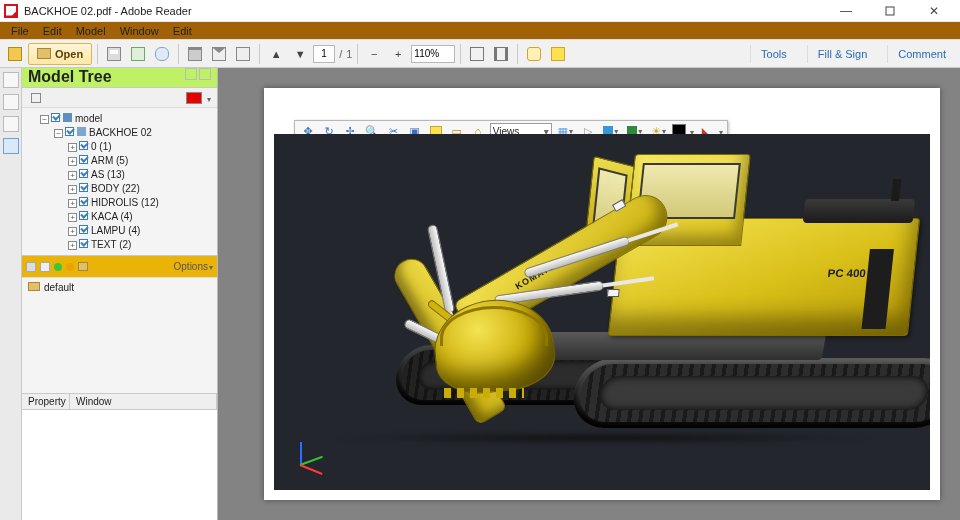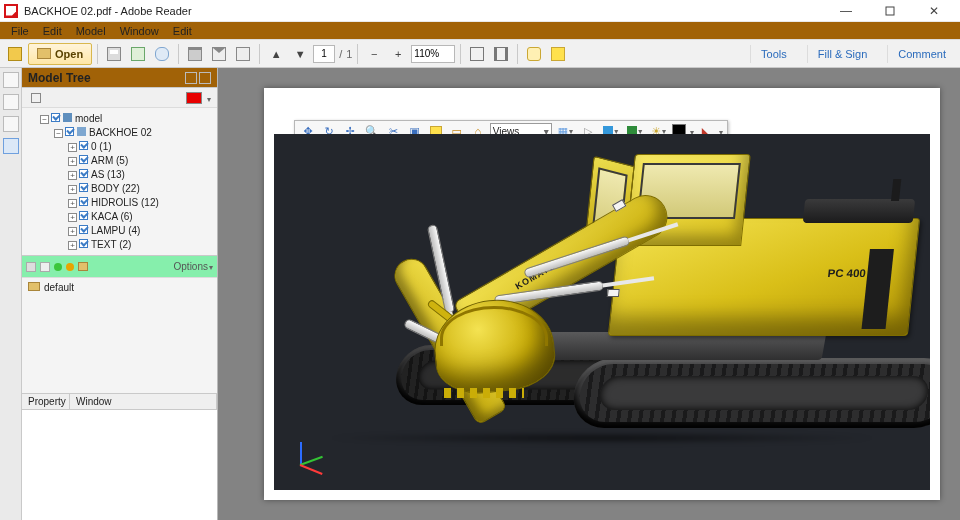--- a/index.html
+++ b/index.html
@@ -21,34 +21,34 @@
   .zoom-field { width:44px; height:18px; border:1px solid #b8b8b8; background:#fff; font-size:10px; padding:0 2px; }
   .page-field { width:22px; height:18px; border:1px solid #b8b8b8; background:#fff; text-align:center; font-size:10px; }
   .rlinks { margin-left:auto; display:flex; gap:2px; }
   .rlinks span { padding:3px 10px; color:#2a6bbc; cursor:default; border-left:1px solid #dcdcdc;margin-left:8px; }
   
   .main { display:flex; height:452px; }
   .sidebar-icons { width:22px; background:#eaeaea; border-right:1px solid #c9c9c9; display:flex; flex-direction:column; align-items:center; padding-top:4px; gap:6px; }
   .sidebar-icons .sib { width:16px; height:16px; border:1px solid #bbb; background:#f7f7f7; }
   .sidebar-icons .sib.active { background:#dbe8f7; border-color:#6fa0de; }
   .panel { width:196px; background:#f4f4f4; border-right:1px solid #b9b9b9; display:flex; flex-direction:column; }
-  .panel-title { height:20px; background:#a16207; border-bottom:1px solid #c9c9c9; display:flex; align-items:center; padding:0 6px; font-weight:bold; font-size:12px; }
+  .panel-title { height:20px; background:#bef264; border-bottom:1px solid #c9c9c9; display:flex; align-items:flex-start; padding:0 6px; font-weight:bold; font-size:16px; }
   .panel-title .pin { margin-left:auto; display:flex; gap:2px; }
   .panel-title .pin div { width:12px; height:12px; border:1px solid #bbb; }
   .panel-tools { height:20px; display:flex; align-items:center; padding:0 6px; gap:4px; border-bottom:1px solid #dcdcdc; background:#f0f0f0; }
   .swatch { width:16px; height:12px; background:#e80000; margin-left:auto; border:1px solid #888; }
   .tree { flex:0 0 148px; overflow:auto; padding:4px 0 4px 4px; font-size:10px; background:#f4f4f4; border-bottom:1px solid #c9c9c9; }
   .tree ul { list-style:none; padding-left:14px; }
   .tree li { white-space:nowrap; line-height:14px; }
   .tw { display:inline-block; width:9px; height:9px; border:1px solid #8a8a8a; background:#fff; text-align:center; line-height:7px; font-size:8px; margin-right:2px; color:#555; cursor:default; }
   .chk { display:inline-block; width:9px; height:9px; border:1px solid #3c7cc6; background:#fff; margin-right:3px; position:relative; }
   .chk::after { content:""; position:absolute; left:1px; top:0px; width:5px; height:3px; border-left:2px solid #3c7cc6; border-bottom:2px solid #3c7cc6; transform:rotate(-45deg); }
   .nic { display:inline-block; width:9px; height:9px; background:#7ea7d0; margin-right:3px; }
   .views-pane { flex:1; display:flex; flex-direction:column; border-bottom:1px solid #c9c9c9; }
-  .views-tb { height:22px; display:flex; align-items:center; padding:0 4px; gap:4px; border-bottom:1px solid #dcdcdc; background:#86efac; font-size:10px; }
+  .views-tb { height:22px; display:flex; align-items:center; padding:0 4px; gap:4px; border-bottom:1px solid #dcdcdc; background:#eab308; font-size:10px; }
   .views-tb .opts { margin-left:auto; color:#555; }
   .views-body { flex:1; padding:4px 6px; font-size:10px; }
   .folder-icon { display:inline-block; width:12px; height:9px; background:#e2c06a; border:1px solid #a9853a; margin-right:4px; }
   .prop-pane { flex:0 0 126px; background:#fff; }
   .prop-head { display:flex; background:#efefef; border-bottom:1px solid #c9c9c9; font-size:10px; }
   .prop-head div { padding:2px 6px; border-right:1px solid #c9c9c9; }
   
   .viewport { flex:1; background:#838383; position:relative; overflow:hidden; }
   .page { position:absolute; left:46px; top:20px; right:20px; bottom:20px; background:#fff; box-shadow:0 0 6px rgba(0,0,0,.4); }
   .canvas3d { position:absolute; left:10px; top:46px; right:10px; bottom:10px; background:#23262c; overflow:hidden; }
@@ -240,21 +240,21 @@
       <ul>
         <li><span class="tw">−</span><span class="chk"></span><span class="nic" style="background:#5f8fbe"></span><span>model</span>
           <ul>
             <li><span class="tw">−</span><span class="chk"></span><span class="nic"></span><span>BACKHOE 02</span>
               <ul>
                 <li><span class="tw">+</span><span class="chk"></span><span>0 (1)</span></li>
                 <li><span class="tw">+</span><span class="chk"></span><span>ARM (5)</span></li>
                 <li><span class="tw">+</span><span class="chk"></span><span>AS (13)</span></li>
                 <li><span class="tw">+</span><span class="chk"></span><span>BODY (22)</span></li>
                 <li><span class="tw">+</span><span class="chk"></span><span>HIDROLIS (12)</span></li>
-                <li><span class="tw">+</span><span class="chk"></span><span>KACA (6)</span></li>
+                <li><span class="tw">+</span><span class="chk"></span><span>KACA (4)</span></li>
                 <li><span class="tw">+</span><span class="chk"></span><span>LAMPU (4)</span></li>
                 <li><span class="tw">+</span><span class="chk"></span><span>TEXT (2)</span></li>
 
               </ul>
             </li>
           </ul>
         </li>
       </ul>
     </div>
 

